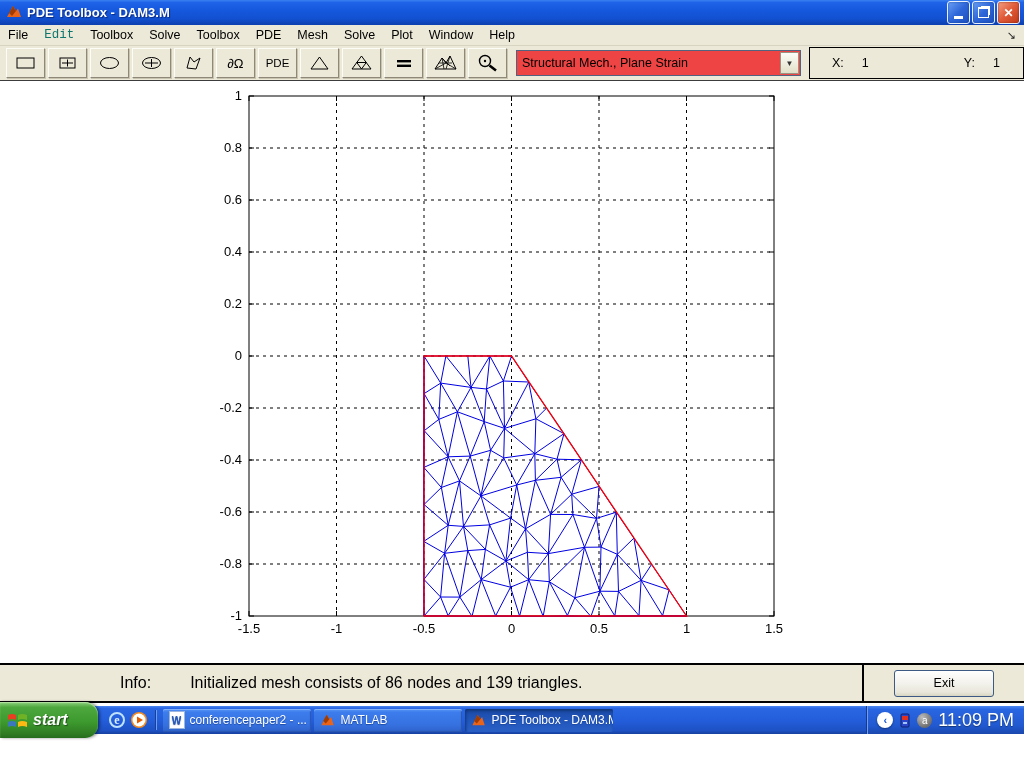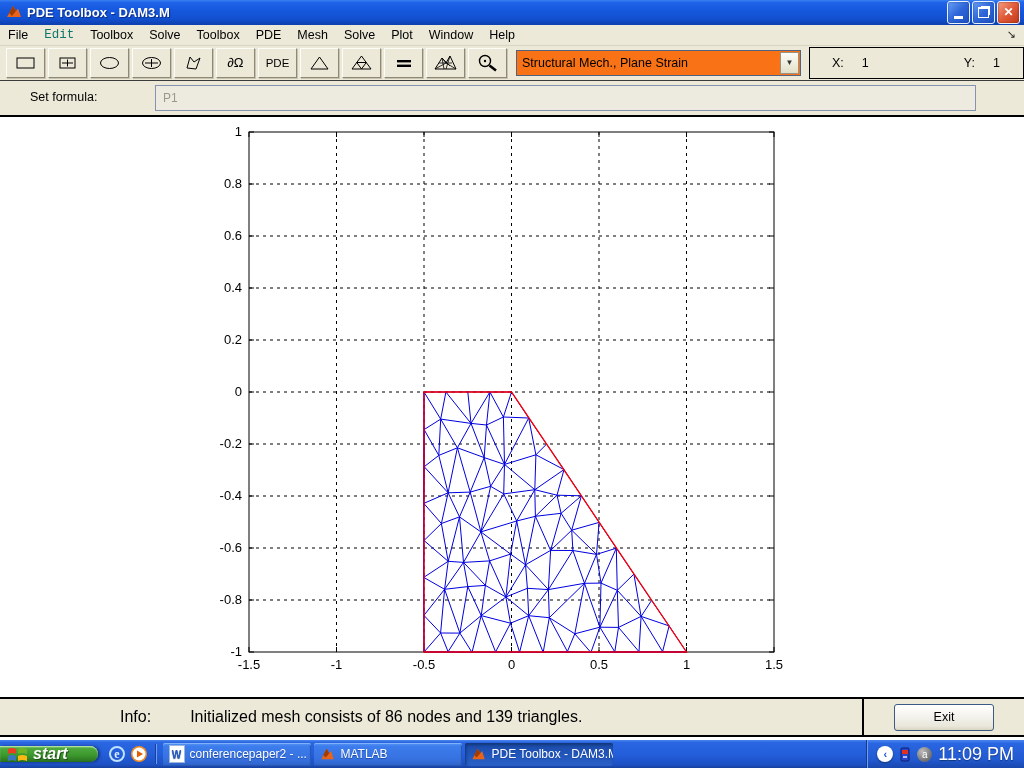--- a/index.html
+++ b/index.html
@@ -25,21 +25,21 @@
   .mitem.dis{color:#0f766e;font-family:Liberation Mono, monospace;}
   .menu-arrow{margin-left:auto;padding-right:8px;font-size:11px;color:#222;}
 
   
   .toolbar{height:34px;background:#ece9d8;display:flex;align-items:center;padding-left:6px;
     border-bottom:1px solid #3c3c3c;}
   .tbtn{width:37px;height:28px;background:#ece9d8;margin-right:3px;flex:none;
     border:1px solid;border-color:#fdfdf8 #8e8879 #8e8879 #fdfdf8;box-shadow:1px 1px 0 #c8c4b0;
     display:flex;align-items:center;justify-content:center;font-size:13px;color:#000;}
   .tbtn svg{display:block;}
-  .combo{width:278px;height:24px;margin-left:6px;background:#f97316;border:1px solid #52637f;
+  .combo{width:278px;height:24px;margin-left:6px;background:#ef4444;border:1px solid #52637f;
     display:flex;align-items:center;padding-left:5px;font-size:12.5px;color:#000;}
   .combo-btn{width:17px;height:20px;margin-left:auto;margin-right:1px;background:linear-gradient(180deg,#fdfdf8,#e2dfc8);
     border:1px solid #9a9383;display:flex;align-items:center;justify-content:center;font-size:8px;color:#333;}
   .xy{flex:1;height:30px;margin-left:8px;border:1px solid #000;background:#ece9d8;
     display:flex;align-items:center;font-size:12.5px;}
   .xy .lab{margin-left:22px;}
   .xy .val{margin-left:18px;}
   .xy .lab.y{margin-left:95px;}
 
   
@@ -68,21 +68,21 @@
   .info-sep{width:2px;background:#000;}
   .info-right{width:160px;display:flex;align-items:center;justify-content:center;}
   .xpbtn{width:98px;height:25px;border:1px solid #3c5a84;border-radius:3px;font-size:12.5px;
     background:linear-gradient(180deg,#ffffff 0%,#f4f3ee 45%,#e9e7da 85%,#d8d5c0 100%);
     display:flex;align-items:center;justify-content:center;}
   .gapstrip{height:3px;background:#fff;}
 
   
   .taskbar{height:28px;display:flex;align-items:center;
     background:linear-gradient(180deg,#4a86f0 0%,#2a66e2 8%,#245edb 50%,#1d51c4 88%,#16409e 100%);}
-  .startbtn{height:16px;width:98px;flex:none;border-radius:0 13px 13px 0;
+  .startbtn{height:36px;width:98px;flex:none;border-radius:0 13px 13px 0;
     background:linear-gradient(180deg,#8bd17c 0%,#4da83d 15%,#3d9a2e 55%,#2e7a22 90%,#256b1b 100%);
     display:flex;align-items:center;gap:5px;padding-left:7px;box-sizing:border-box;
     color:#fff;font-weight:bold;font-style:italic;font-size:16px;
     box-shadow:inset 0 1px 1px #b6e2a6,2px 0 3px rgba(0,0,20,.45);text-shadow:1px 1px 1px #1d4d14;}
   .ql{display:flex;align-items:center;margin-left:8px;}
   .qlicon{width:22px;height:22px;display:flex;align-items:center;justify-content:center;}
   .divider{width:1px;height:20px;background:#1a3f96;box-shadow:1px 0 0 #6f9ef0;margin:0 5px;}
   .task{width:148px;height:23px;margin:0 1.5px;border-radius:2px;display:flex;align-items:center;gap:5px;
     padding:0 6px;box-sizing:border-box;color:#fff;font-size:12px;white-space:nowrap;overflow:hidden;
     background:linear-gradient(180deg,#5795f4 0%,#3c7cec 15%,#3671e0 70%,#2e62c8 100%);
@@ -213,26 +213,20 @@
         </span>
     </div>
     <div class="xy">
       <span class="lab">X:</span>
       <span class="val">1</span>
       <span class="lab y">Y:</span>
       <span class="val">1</span>
     </div>
   </div>
 
-  <div class="formula">
-    <span class="flabel">Set formula:</span>
-    <div class="ffield">
-      <span>P1</span>
-    </div>
-  </div>
 
   <div class="content">
     <svg width="1024" height="582">
         <line x1="336.5" x2="336.5" y1="15" y2="535" class="grid"></line>
         <line x1="424" x2="424" y1="15" y2="535" class="grid"></line>
         <line x1="511.5" x2="511.5" y1="15" y2="535" class="grid"></line>
         <line x1="599" x2="599" y1="15" y2="535" class="grid"></line>
         <line x1="686.5" x2="686.5" y1="15" y2="535" class="grid"></line>
         <line x1="249" x2="774" y1="483" y2="483" class="grid"></line>
         <line x1="249" x2="774" y1="431" y2="431" class="grid"></line>

